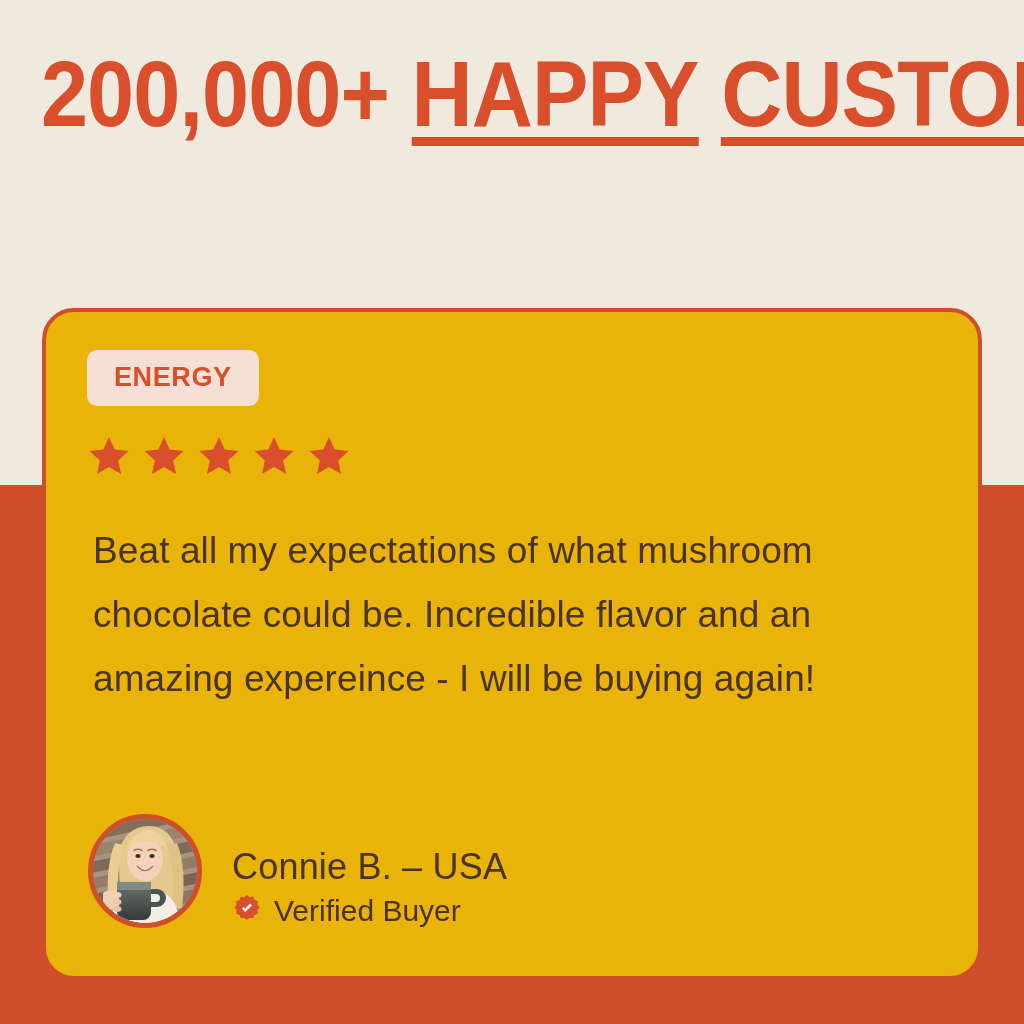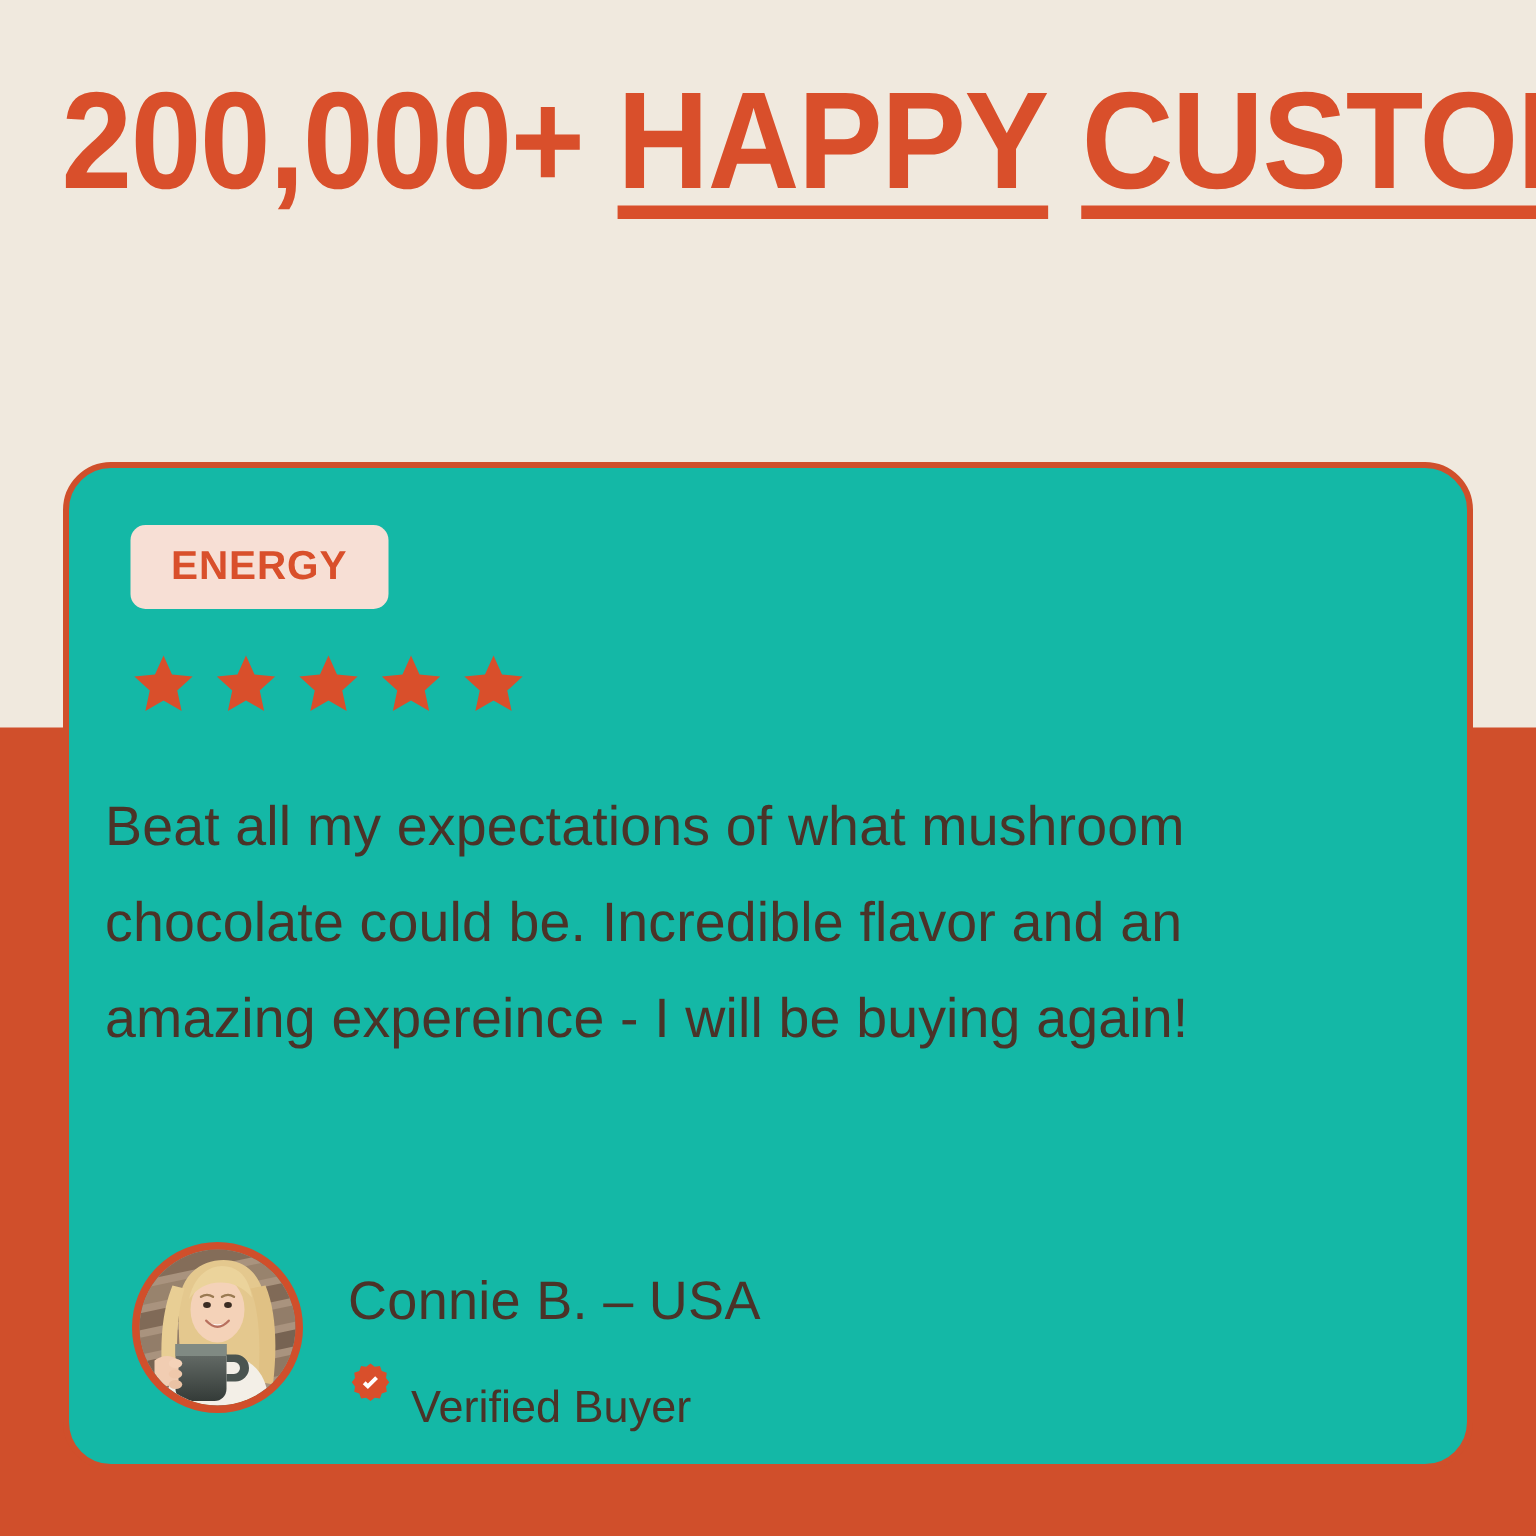--- a/index.html
+++ b/index.html
@@ -60,21 +60,21 @@
   }
   #headline-line2 { display: block; }
 
   
   #review-card {
     position: absolute;
     left: 42px;
     top: 308px;
     width: 940px;
     height: 672px;
-    background: #14b8a6;
+    background: #eab308;
     border: 4px solid #D04F2B;
     border-radius: 32px;
     overflow: hidden;
   }
 
   
   #badge-row {
     position: absolute;
     left: 41px;
     top: 38px;
@@ -98,21 +98,21 @@
     left: 40px;
     top: 122px;
     display: flex;
     gap: 9px;
   }
   .star { display: block; }
 
   
   #review-text {
     position: absolute;
-    left: 24px;
+    left: 47px;
     top: 207px;
     width: 865px;
     color: #4A3328;
     font-size: 37px;
     line-height: 64px;
     letter-spacing: 0.1px;
   }
 
   
   #author-row {
@@ -146,21 +146,20 @@
   }
   #verified-row {
     display: flex;
     align-items: center;
     gap: 12px;
   }
   #verified-label {
     color: #4A3328;
     font-size: 30px;
     line-height: 34px;
-    margin-top: 28px;
   }
 </style>
 </head>
 <body>
 
 <div id="page">
 
   <div id="lower-band"></div>
 
   <h1 id="headline">

